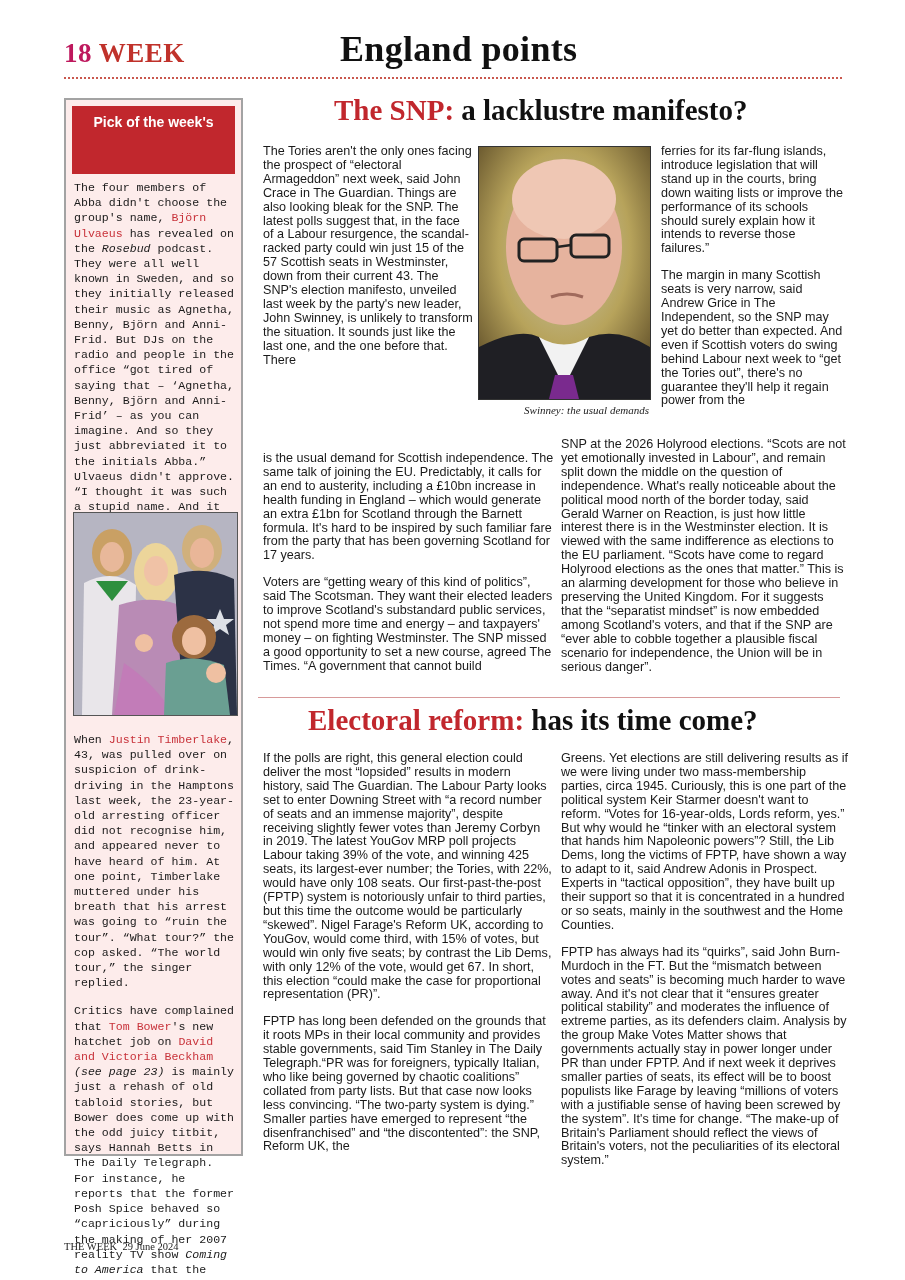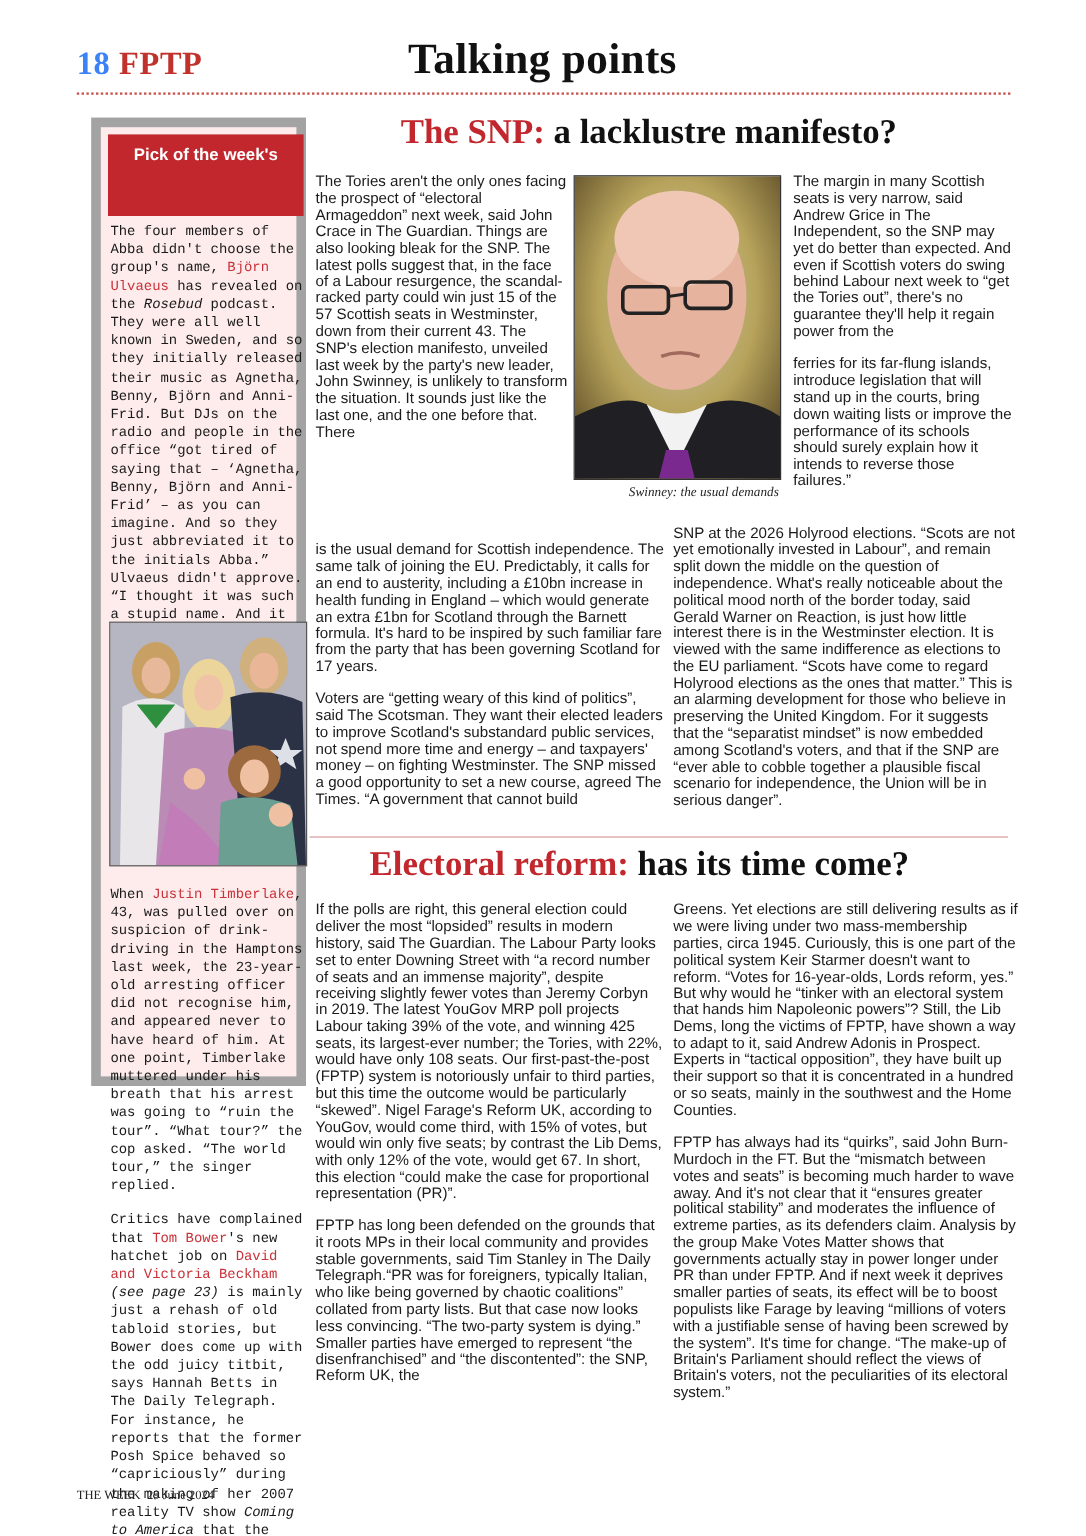--- a/index.html
+++ b/index.html
@@ -1,25 +1,25 @@
 <!DOCTYPE html>
 <html><head>
 <meta charset="utf-8">
 <style>
   html, body { margin:0; padding:0; background:#fff; }
   body { width:905px; height:1280px; position:relative; overflow:hidden; font-family:"Liberation Serif", serif; color:#1a1a1a; }
   .abs { position:absolute; }
   .masthead-num { left:64px; top:38px; font-family:"Liberation Serif", serif; font-weight:bold; font-size:27px; letter-spacing:0.5px; }
-  .masthead-num .num { color:#3b82f6; }
+  .masthead-num .num { color:#be185d; }
   .masthead-num .sec { color:#c0322b; }
   .page-title { left:340px; top:28px; font-size:36px; font-weight:bold; color:#111; letter-spacing:0.3px; }
   .dotted-rule { left:64px; top:77px; width:778px; height:0; border-top:2px dotted #c9584e; }
 
   
-  .gossip-box { left:76px; top:98px; width:179px; height:807px; background:#fdeceb; border:8px solid #a3a3a3; box-sizing:border-box; }
+  .gossip-box { left:64px; top:98px; width:179px; height:1058px; background:#fdeceb; border:2px solid #a3a3a3; box-sizing:border-box; }
   .gossip-header { position:absolute; left:6px; top:6px; width:163px; height:68px; background:#c1272d; color:#fff; text-align:center; }
   .gossip-header .kicker { font-family:"Liberation Sans", sans-serif; font-weight:bold; font-size:14px; margin-top:8px; }
   .gossip-header .big { font-family:"Liberation Serif", serif; font-style:italic; font-size:34px; line-height:34px; margin-top:0px; }
   .gossip-text { position:absolute; left:8px; width:164px; font-family:Liberation Mono, monospace; font-size:11.6px; line-height:15.2px; color:#1a1a1a; }
   .gossip-text p { margin:0 0 13px 0; }
   .red { color:#c8323a; }
   .it { font-style:italic; }
   .abba-photo { position:absolute; left:7px; top:412px; width:163px; height:202px; border:1px solid #555; overflow:hidden;
     background: linear-gradient(180deg,#b9b8c4 0%, #a9a8b6 40%, #9e8ea6 70%, #7a6e86 100%); }
 
@@ -32,23 +32,23 @@
     background: radial-gradient(ellipse at 55% 45%, #e6b7a4 0%, #d49886 30%, #b8a060 55%, #8d7a3a 75%, #2d2620 100%); }
   .caption { position:absolute; left:478px; top:404px; width:171px; text-align:right; font-family:"Liberation Serif", serif; font-style:italic; font-size:11px; color:#222; }
   .section-rule { left:258px; top:697px; width:582px; border-top:1.5px solid #d79a9a; }
   .footer { left:64px; top:1241px; font-family:"Liberation Serif", serif; font-size:10.5px; color:#222; }
 </style>
 </head>
 <body>
 
 <div class="abs masthead-num">
   <span class="num">18</span>
-  <span class="sec">FPTP</span>
+  <span class="sec">WEEK</span>
 </div>
-<div class="abs page-title">Talking points</div>
+<div class="abs page-title">England points</div>
 <div class="abs dotted-rule"></div>
 
 <div class="abs gossip-box">
   <div class="gossip-header">
     <div class="kicker">Pick of the week's</div>
   </div>
   <div class="gossip-text" style="top:80px;">
     <p><span>The four members of Abba didn't choose the group's name, </span><span class="red">Björn Ulvaeus</span><span> has revealed on the </span><span class="it">Rosebud</span><span> podcast. They were all well known in Sweden, and so they initially released their music as Agnetha, Benny, Björn and Anni-Frid. But DJs on the radio and people in the office “got tired of saying that – ‘Agnetha, Benny, Björn and Anni-Frid’ – as you can imagine. And so they just abbreviated it to the initials Abba.” Ulvaeus didn't approve. “I thought it was such a stupid name. And it is. I had thought we should have a cool name like the Rolling Stones... The Northern Lights was one of our thoughts – and here we are with Abba.”</span></p>
   </div>
   <div class="abba-photo">
@@ -108,22 +108,22 @@
   </svg>
 </div>
 <div class="caption">Swinney: the usual demands</div>
 
 <div class="body" style="left:263px; top:452px; width:292px;">
   <p>is the usual demand for Scottish independence. The same talk of joining the EU. Predictably, it calls for an end to austerity, including a £10bn increase in health funding in England – which would generate an extra £1bn for Scotland through the Barnett formula. It's hard to be inspired by such familiar fare from the party that has been governing Scotland for 17 years.</p>
   <p>Voters are “getting weary of this kind of politics”, said The Scotsman. They want their elected leaders to improve Scotland's substandard public services, not spend more time and energy – and taxpayers' money – on fighting Westminster. The SNP missed a good opportunity to set a new course, agreed The Times. “A government that cannot build</p>
 </div>
 
 <div class="body" style="left:661px; top:145px; width:185px;">
+  <p>ferries for its far-flung islands, introduce legislation that will stand up in the courts, bring down waiting lists or improve the performance of its schools should surely explain how it intends to reverse those failures.”</p>
   <p>The margin in many Scottish seats is very narrow, said Andrew Grice in The Independent, so the SNP may yet do better than expected. And even if Scottish voters do swing behind Labour next week to “get the Tories out”, there's no guarantee they'll help it regain power from the</p>
-  <p>ferries for its far-flung islands, introduce legislation that will stand up in the courts, bring down waiting lists or improve the performance of its schools should surely explain how it intends to reverse those failures.”</p>
 </div>
 <div class="body" style="left:561px; top:438px; width:285px;">
   <p>SNP at the 2026 Holyrood elections. “Scots are not yet emotionally invested in Labour”, and remain split down the middle on the question of independence. What's really noticeable about the political mood north of the border today, said Gerald Warner on Reaction, is just how little interest there is in the Westminster election. It is viewed with the same indifference as elections to the EU parliament. “Scots have come to regard Holyrood elections as the ones that matter.” This is an alarming development for those who believe in preserving the United Kingdom. For it suggests that the “separatist mindset” is now embedded among Scotland's voters, and that if the SNP are “ever able to cobble together a plausible fiscal scenario for independence, the Union will be in serious danger”.</p>
 </div>
 
 <div class="abs section-rule"></div>
 
 <h2 class="headline" style="left:308px; top:704px;">
   <span class="redh">Electoral reform:</span><span> has its time come?</span>
 </h2>

